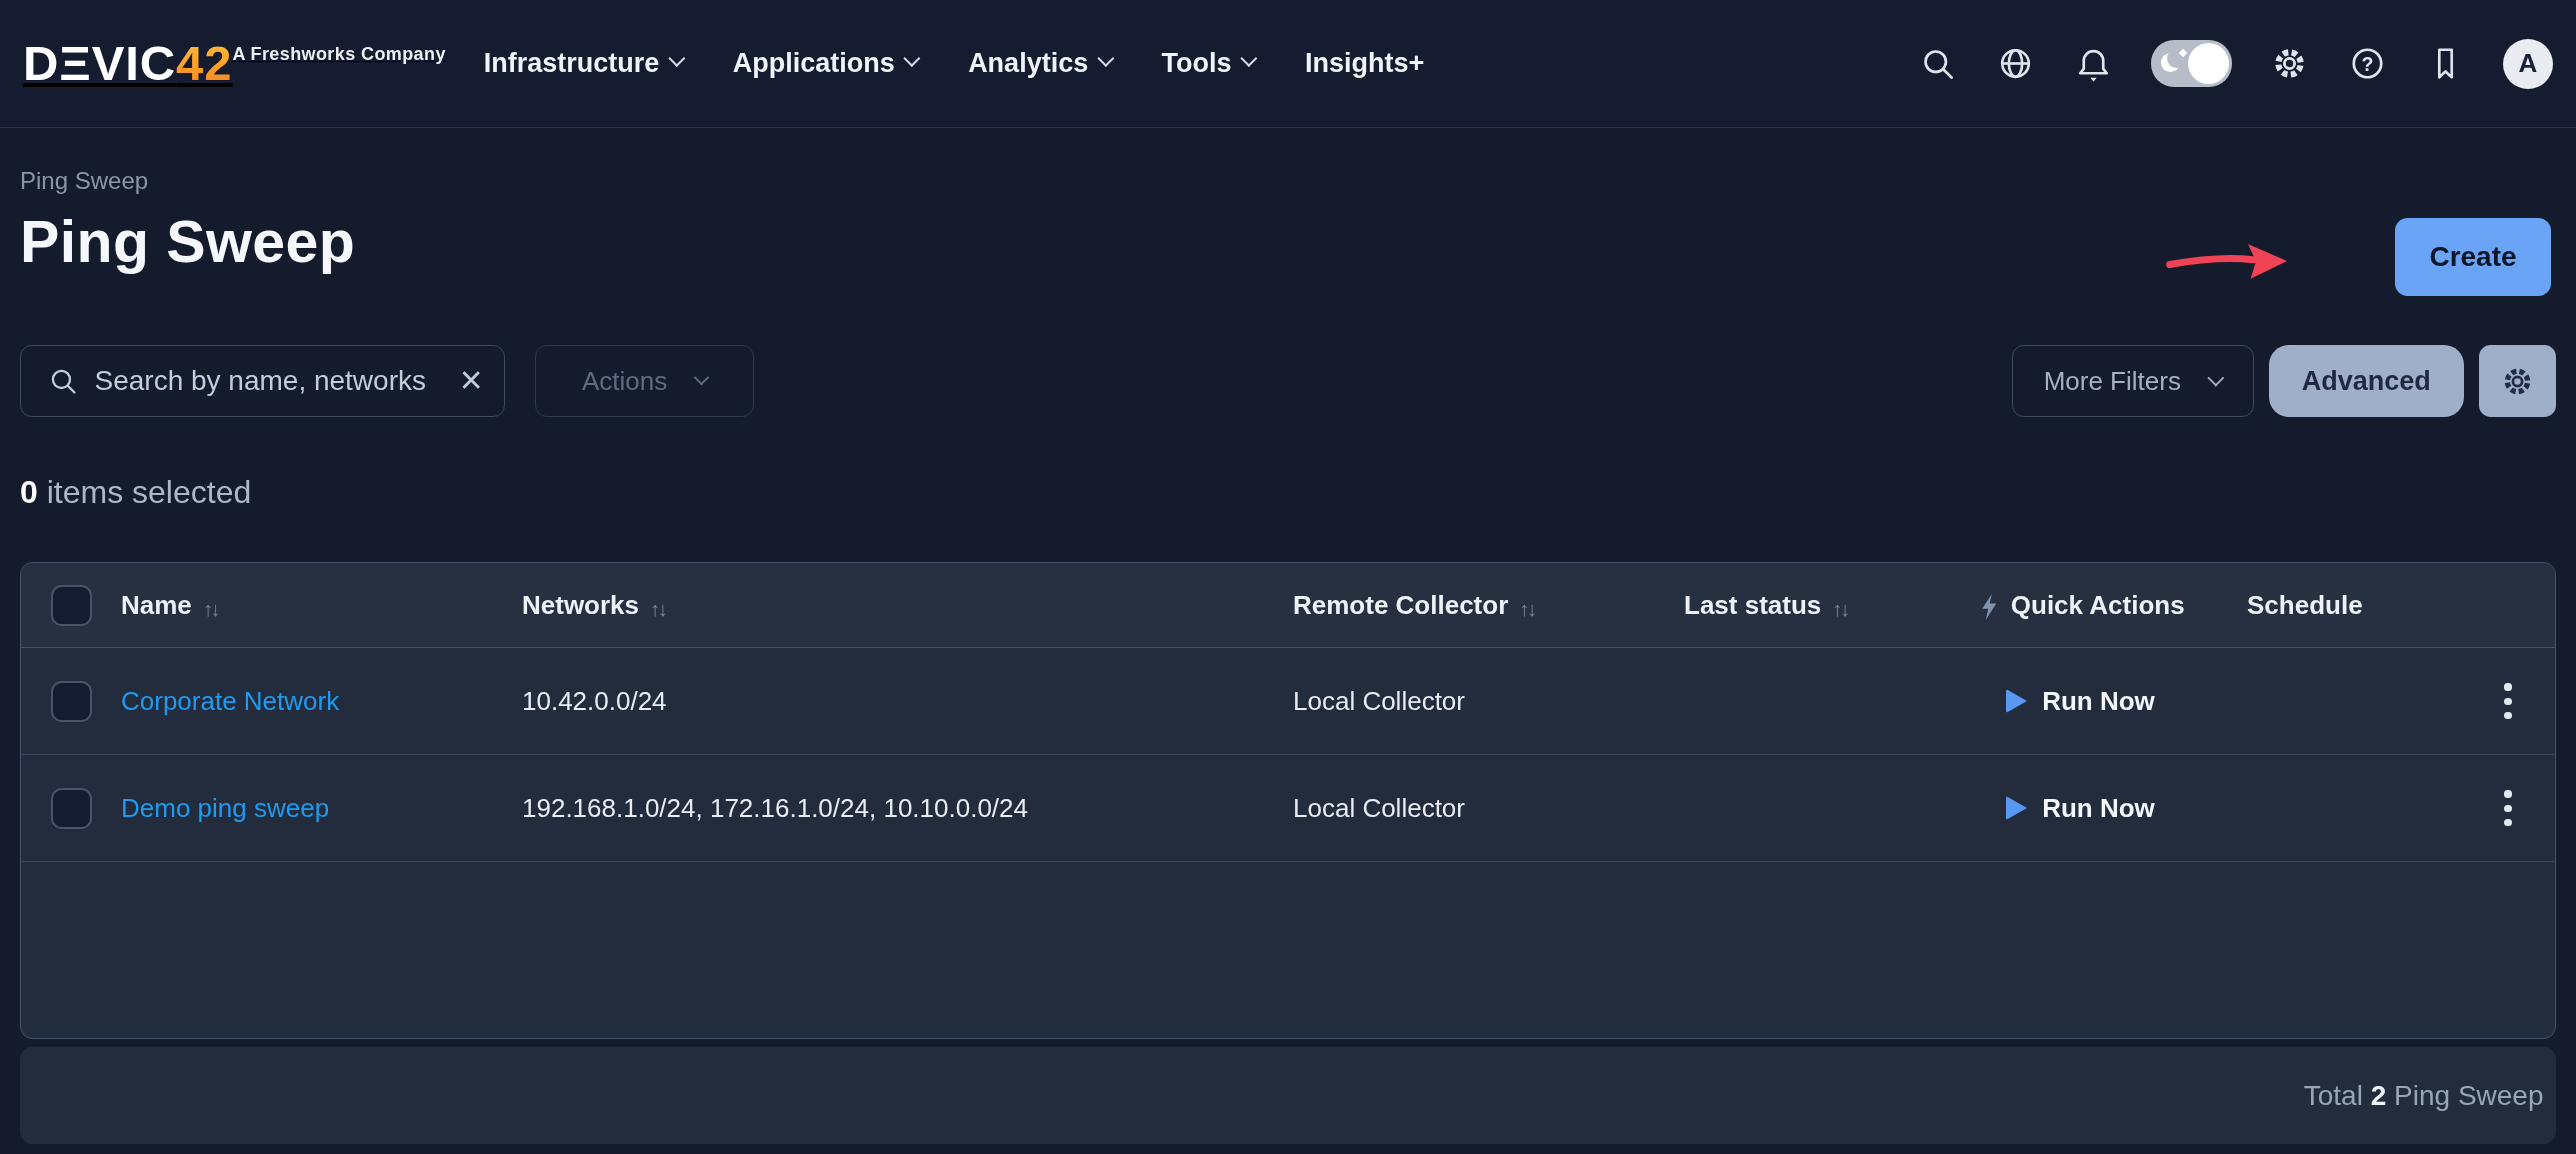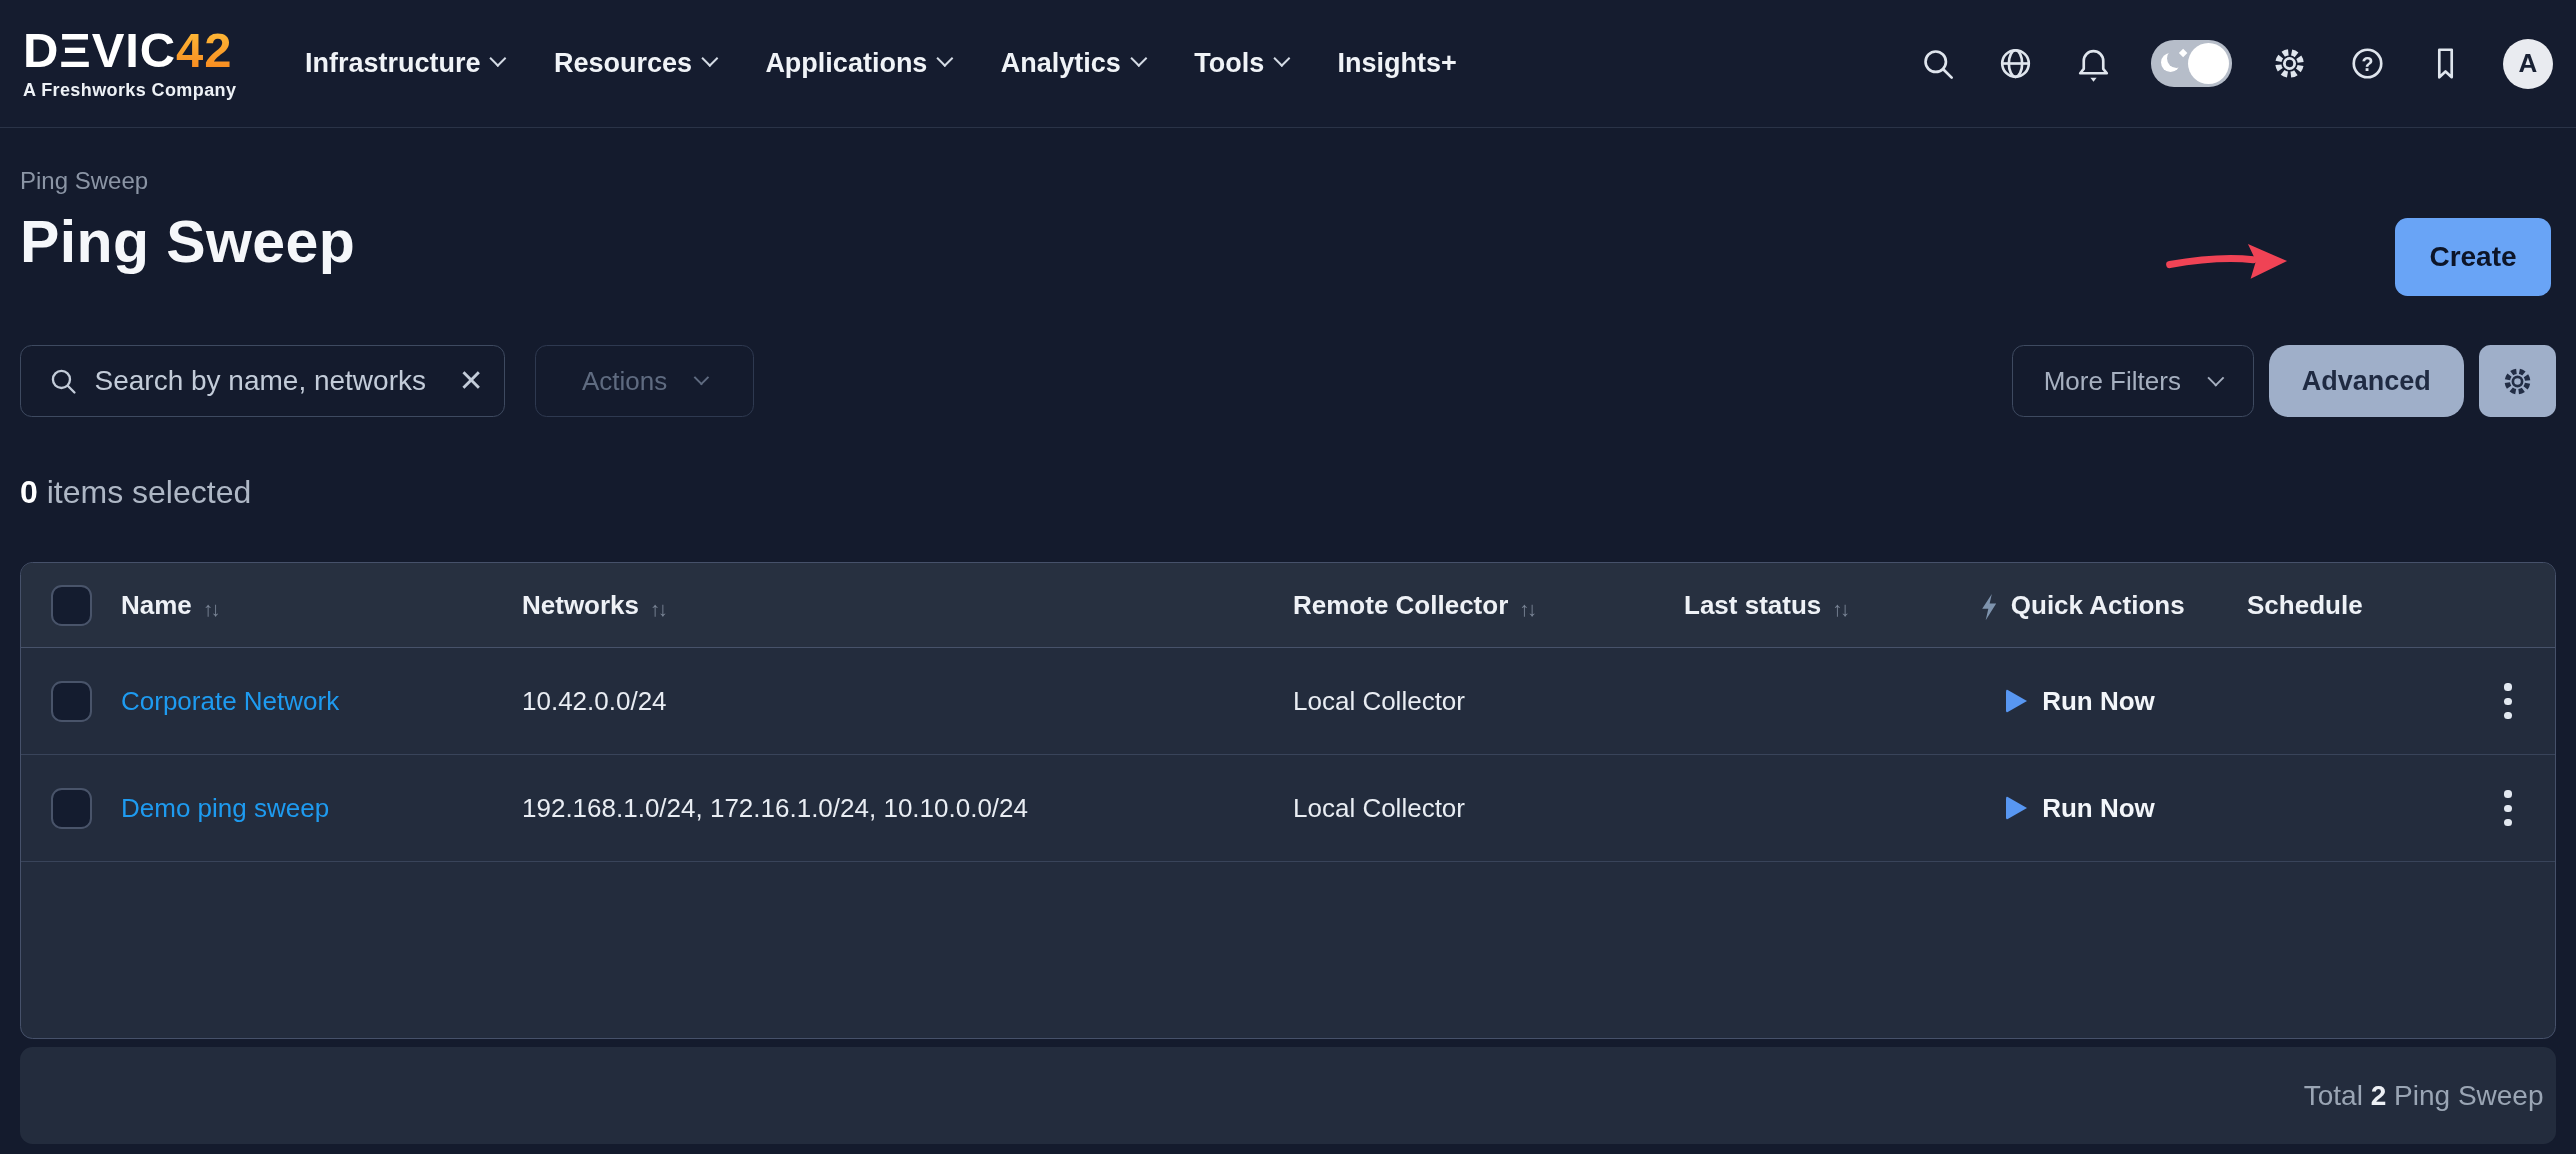--- a/index.html
+++ b/index.html
@@ -13,21 +13,21 @@
 
   
   .navbar {
     height:128px;
     background:#151C2F;
     border-bottom:0.9px solid #2A3347;
     display:flex;
     align-items:center;
     padding:0 23px;
   }
-  .logo-block { display:flex; flex-direction:column; justify-content:center; min-width:244px; }
+  .logo-block { display:flex; flex-direction:row; justify-content:center; min-width:244px;text-decoration:underline; }
   .logo-line { font-size:49px; font-weight:800; color:#FFFFFF; line-height:1; letter-spacing:0.9px; white-space:nowrap; }
   .logo-accent {
     background:linear-gradient(180deg,#FFC23C 0%,#F7821C 100%);
     -webkit-background-clip:text; background-clip:text;
     -webkit-text-fill-color:transparent; color:#F79B1B;
   }
   .logo-tagline { font-size:18px; font-weight:600; color:#EDF1F6; margin-top:4.5px; letter-spacing:0.4px; }
 
   .nav { display:flex; align-items:center; height:100%; margin-left:38px; gap:50px; }
   .nav-item { position:relative; height:100%; display:flex; align-items:center; gap:11.7px;
@@ -135,24 +135,20 @@
     <div class="logo-tagline">A Freshworks Company</div>
   </div>
 
   <nav class="nav">
 
       <div class="nav-item">
         <span>Infrastructure</span>
         <span class="chev"></span>
       </div>
 
-      <div class="nav-item">
-        <span>Resources</span>
-        <span class="chev"></span>
-      </div>
 
       <div class="nav-item">
         <span>Applications</span>
         <span class="chev"></span>
       </div>
 
 
       <div class="nav-item">
         <span>Analytics</span>
         <span class="chev"></span>

